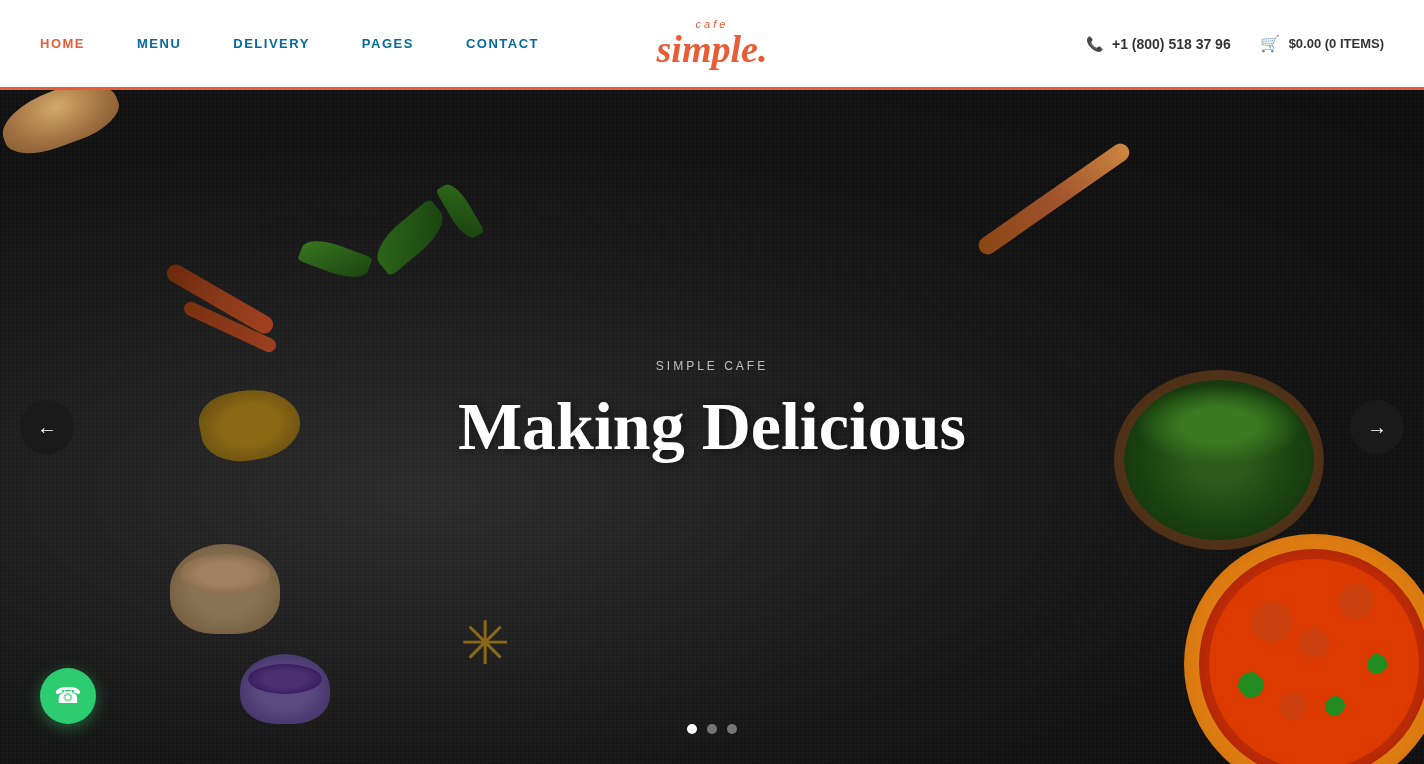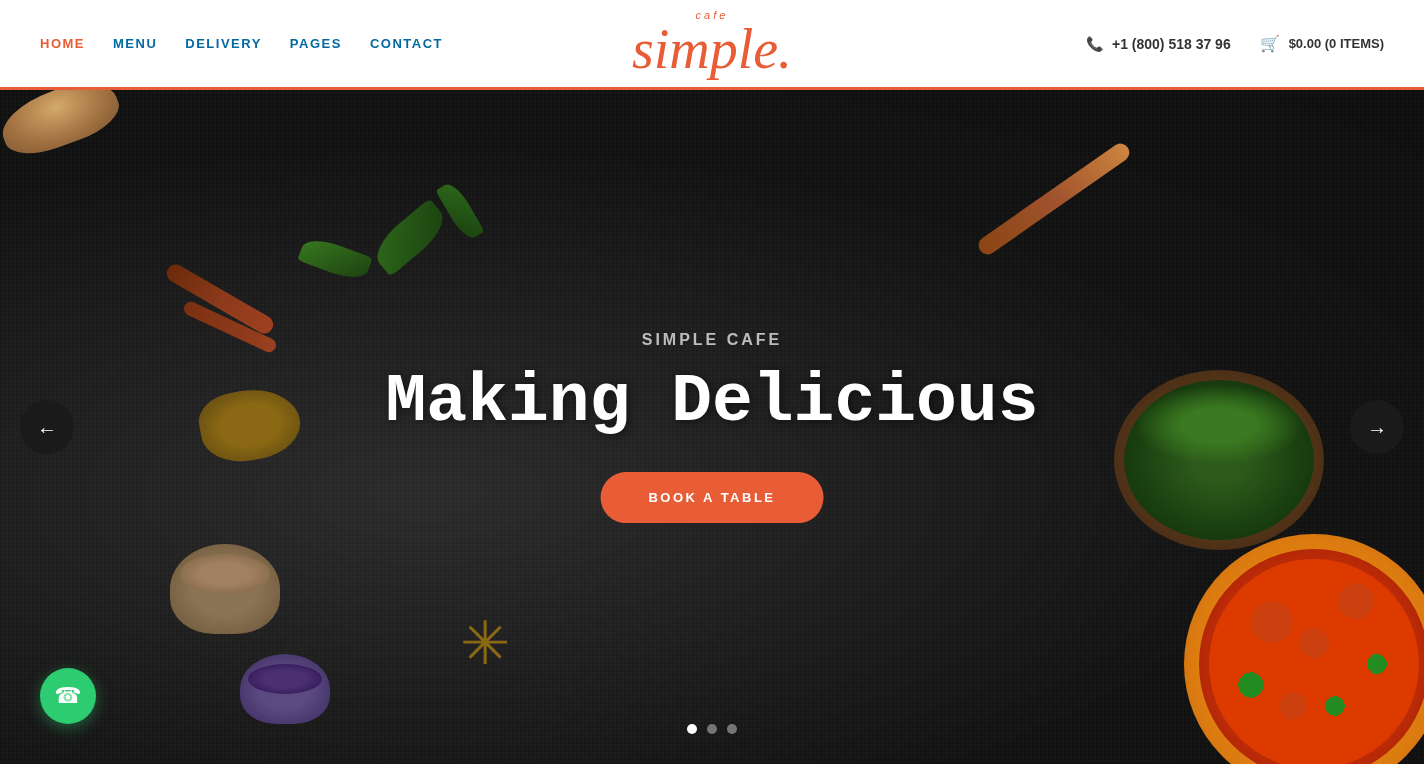--- a/index.html
+++ b/index.html
@@ -13,21 +13,21 @@
       padding: 0 40px;
       height: 90px;
       background: #fff;
       border-bottom: 3px solid #e85c36;
       position: relative;
       z-index: 100;
     }
     .header-nav {
       display: flex;
       align-items: center;
-      gap: 28px;
+      gap: 52px;
       justify-content: space-between;
     }
     .nav-item {
       font-size: 13px;
       font-weight: 700;
       letter-spacing: 1.5px;
       text-transform: uppercase;
       color: #0369a1;
       cursor: pointer;
       text-decoration: none;
@@ -44,22 +44,22 @@
     .logo-cafe {
       font-size: 11px;
       color: #e85c36;
       letter-spacing: 3px;
       text-transform: lowercase;
       font-style: italic;
       display: block;
       line-height: 1;
     }
     .logo-simple {
-      font-size: 56px;
-      font-weight: 400;
+      font-size: 38px;
+      font-weight: 700;
       color: #e85c36;
       font-family: Georgia, serif;
       font-style: italic;
       line-height: 1;
       position: relative;
     }
     .header-right {
       display: flex;
       align-items: center;
       gap: 30px;
@@ -314,32 +314,32 @@
     
     .hero-content {
       position: absolute;
       top: 50%;
       left: 50%;
       transform: translate(-50%, -50%);
       text-align: center;
       z-index: 10;
     }
     .hero-subtitle {
-      font-size: 16px;
-      font-weight: 700;
+      font-size: 12px;
+      font-weight: 400;
       letter-spacing: 3px;
       color: rgba(255,255,255,0.7);
       text-transform: uppercase;
       margin-bottom: 16px;
     }
     .hero-title {
       font-size: 68px;
       font-weight: 900;
       color: #fff;
-      font-family: Liberation Mono, monospace;
+      font-family: Liberation Serif, serif;
       line-height: 1.1;
       margin-bottom: 32px;
       text-shadow: 2px 2px 8px rgba(0,0,0,0.5);
     }
     .hero-btn {
       background: #e85c36;
       color: #fff;
       border: none;
       padding: 18px 48px;
       font-size: 13px;
@@ -458,21 +458,20 @@
   <div class="leaf3"></div>
   <div class="star-anise">✳</div>
   <div class="small-bowl"></div>
   <div class="pizza"></div>
 
   <div class="hero-content">
     <p class="hero-subtitle">SIMPLE CAFE</p>
     <h1 class="hero-title">
       <span>Making Delicious</span><br>
     </h1>
-    <button class="hero-btn">BOOK A TABLE</button>
   </div>
 
   <button class="slider-arrow left">←</button>
   <button class="slider-arrow right">→</button>
 
   <div class="slider-dots">
     <div class="dot active"></div>
     <div class="dot"></div>
     <div class="dot"></div>
   </div>

